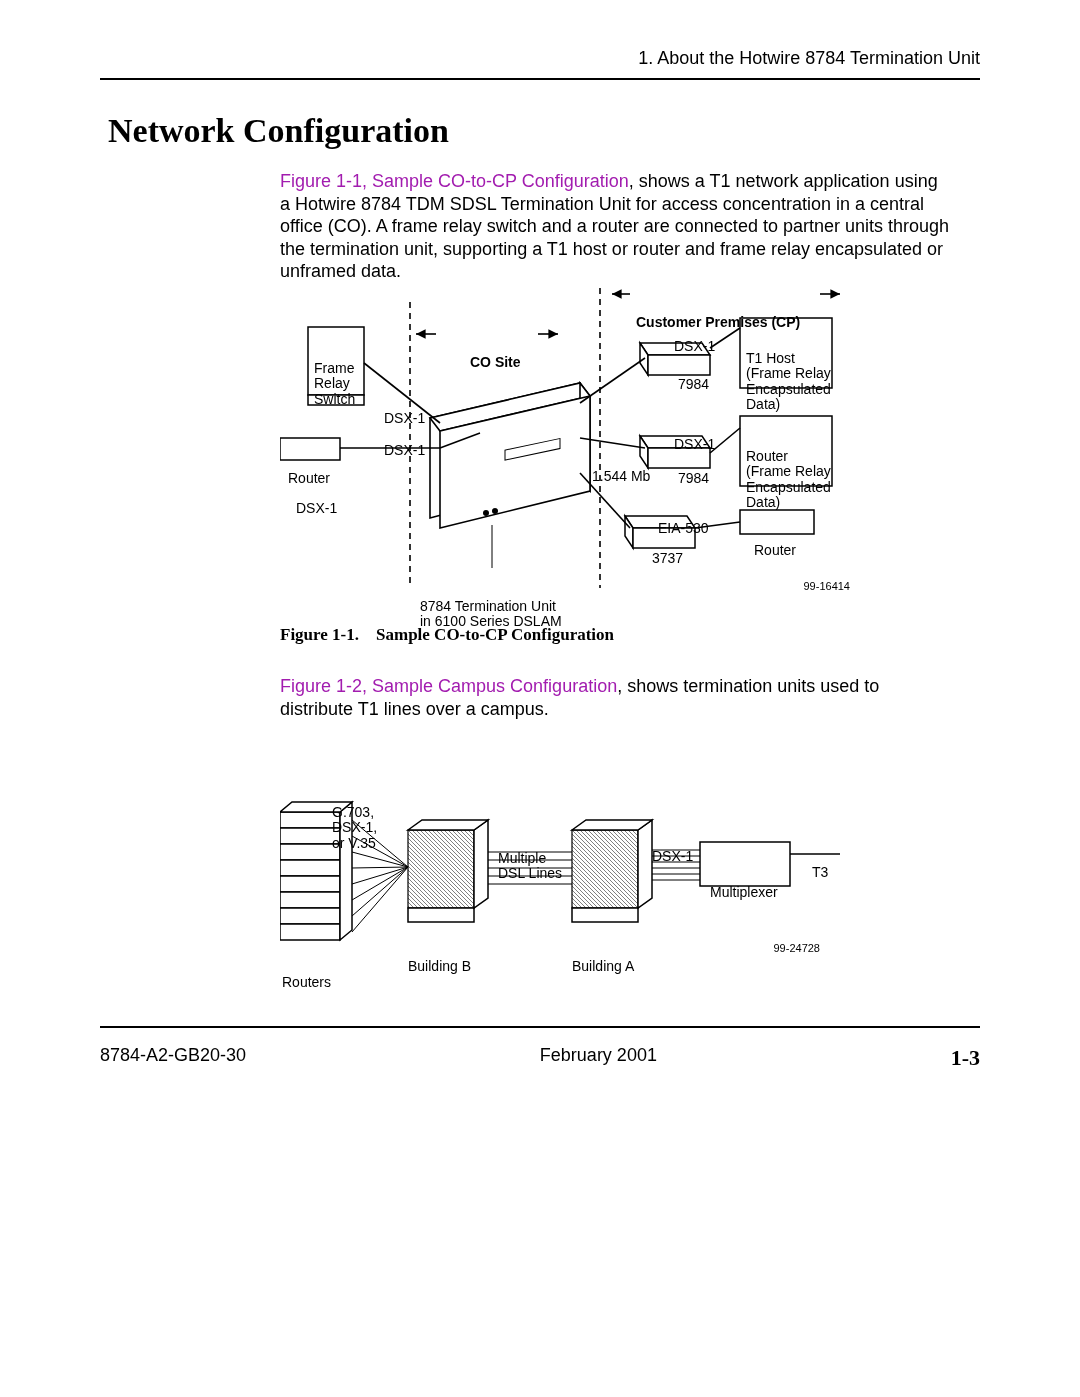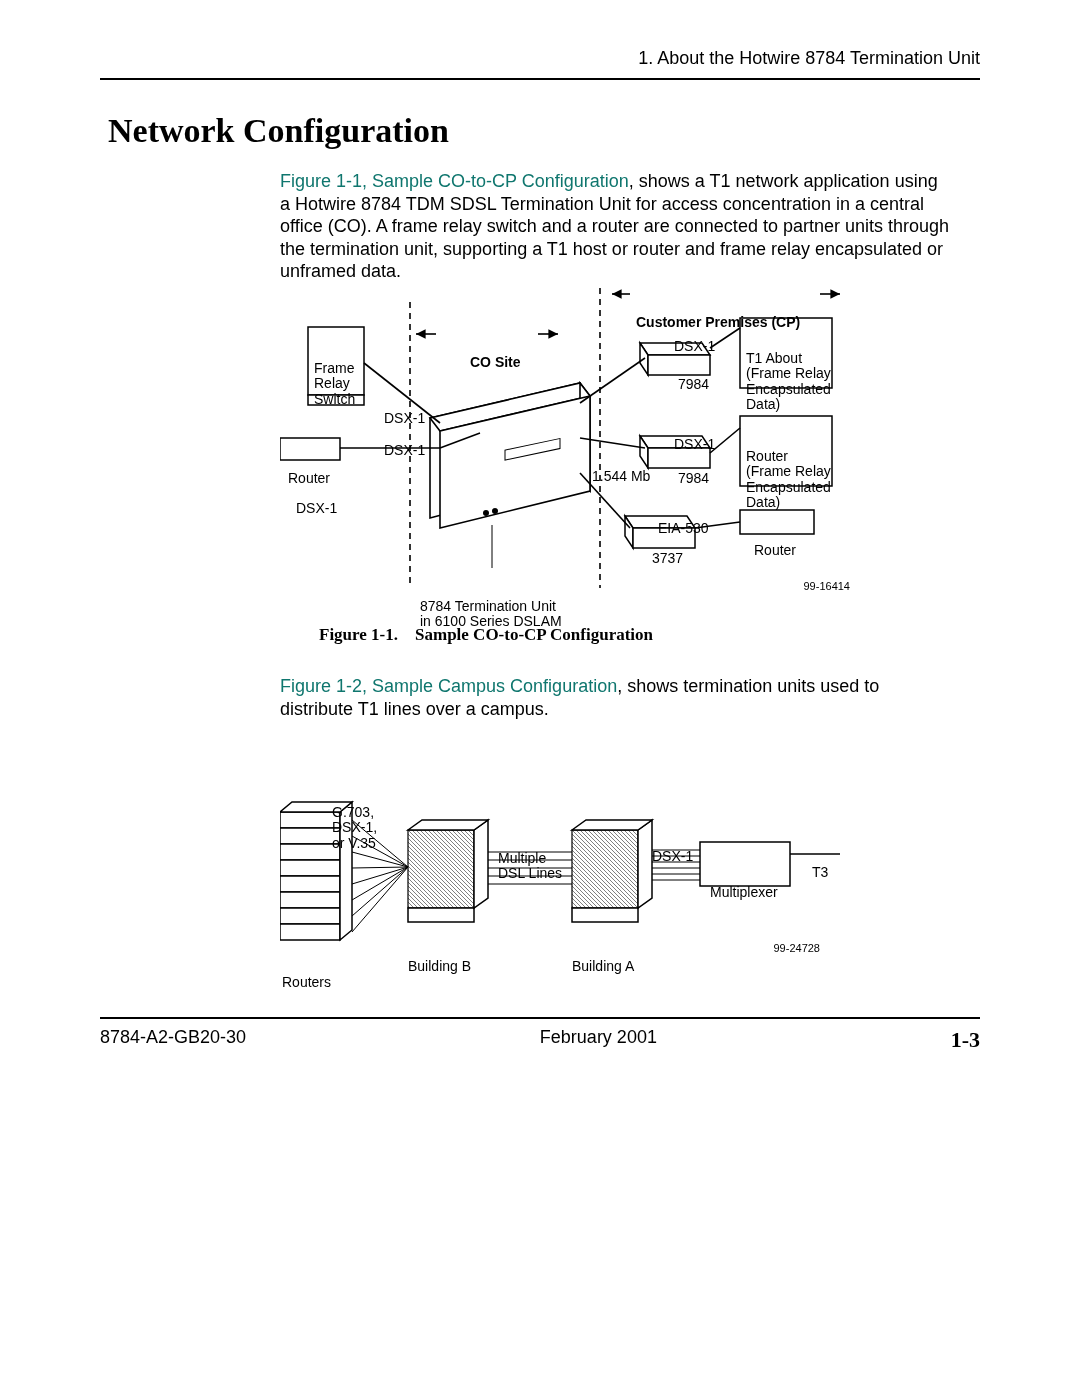--- a/index.html
+++ b/index.html
@@ -41,39 +41,38 @@
     font-family: Arial, Helvetica, sans-serif;
     font-size: 18px;
     line-height: 1.25;
     position: absolute;
     left: 280px;
     right: 130px;
   }
   .body-text-1 { top: 170px; }
   .body-text-2 { top: 675px; }
   .link {
-    color: #0f766e;
+    color: #a21caf;
   }
   .fig-caption {
     font-family: "Times New Roman", Times, serif;
     font-weight: bold;
     font-size: 17px;
     position: absolute;
     left: 280px;
-    margin-left: 39px;
   }
   .fig-caption-1 { top: 625px; }
   .fig-caption-2 { top: 970px; }
   .footer {
     position: absolute;
     left: 100px;
     right: 100px;
-    bottom: 56px;
+    bottom: 38px;
     border-top: 2px solid #000;
-    padding-top: 8px;
+    padding-top: 17px;
     font-family: Arial, Helvetica, sans-serif;
     font-size: 18px;
     display: flex;
     justify-content: space-between;
   }
   .page-num {
     font-family: "Times New Roman", Times, serif;
     font-weight: bold;
     font-size: 22px;
   }
@@ -218,21 +217,21 @@
     <div class="lbl" style="left:8px;top:154px">Router</div>
     <div class="lbl" style="left:16px;top:184px">DSX-1</div>
     <div class="lbl" style="left:104px;top:94px">DSX-1</div>
     <div class="lbl" style="left:104px;top:126px">DSX-1</div>
     <div class="lbl" style="left:312px;top:152px">1.544 Mb</div>
     <div class="lbl" style="left:140px;top:282px;white-space:pre">8784 Termination Unit
 in 6100 Series DSLAM</div>
 
     <div class="lbl" style="left:394px;top:22px">DSX-1</div>
     <div class="lbl" style="left:398px;top:60px">7984</div>
-    <div class="lbl" style="left:466px;top:34px;white-space:pre">T1 About
+    <div class="lbl" style="left:466px;top:34px;white-space:pre">T1 Host
 (Frame Relay
 Encapsulated
 Data)</div>
 
     <div class="lbl" style="left:394px;top:120px">DSX-1</div>
     <div class="lbl" style="left:398px;top:154px">7984</div>
     <div class="lbl" style="left:466px;top:132px;white-space:pre">Router
 (Frame Relay
 Encapsulated
 Data)</div>

